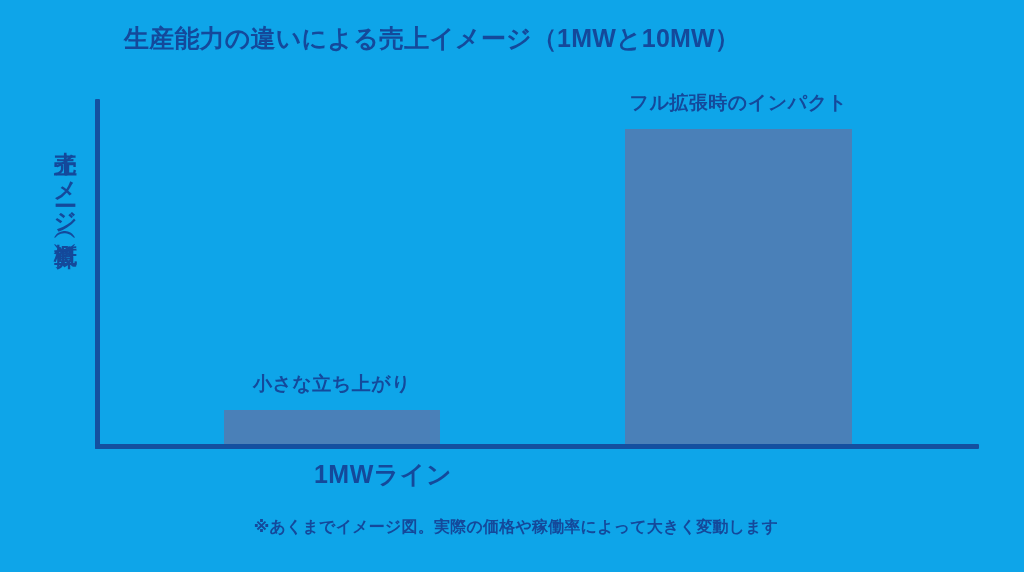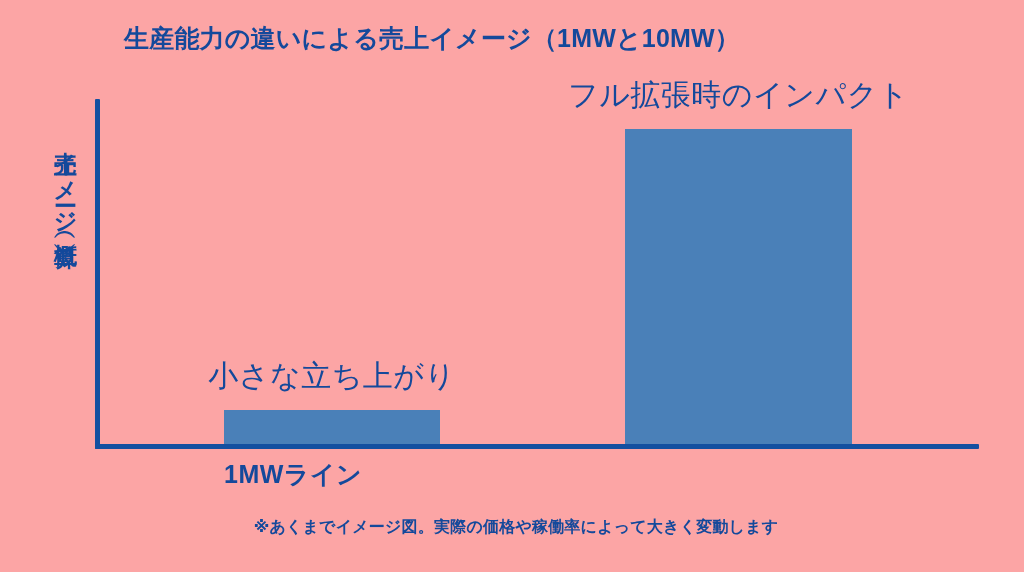--- a/index.html
+++ b/index.html
@@ -11,21 +11,21 @@
     height: 572px;
     background: #fcfcfa;
     font-family: "Liberation Sans", "DejaVu Sans", sans-serif;
     overflow: hidden;
   }
 
   #chart-root {
     position: relative;
     width: 1024px;
     height: 572px;
-    background: #fca5a5;
+    background: #0ea5e9;
   }
 
   
   .chart-title {
     position: absolute;
     left: 124px;
     top: 22px;
     font-size: 25px;
     font-weight: bold;
     color: #14499b;
@@ -90,35 +90,35 @@
     background: #4a80b8;
     box-sizing: border-box;
   }
 
   .bar-annotation {
     position: absolute;
     bottom: 100%;
     left: 50%;
     transform: translateX(-50%);
     margin-bottom: 13px;
-    font-size: 30px;
-    font-weight: normal;
+    font-size: 19px;
+    font-weight: bold;
     color: #14499b;
     white-space: nowrap;
     letter-spacing: 0.5px;
   }
 
   
   .x-tick {
     position: absolute;
     top: 458px;
     font-size: 25px;
     font-weight: bold;
     color: #14499b;
-    text-align: left;
+    text-align: right;
     white-space: nowrap;
     letter-spacing: 0.5px;
   }
   .x-tick.one   { left: 224px; width: 228px; }
   .x-tick.ten   { left: 625px; width: 227px; }
 
   
   .footnote {
     position: absolute;
     left: 4px;

